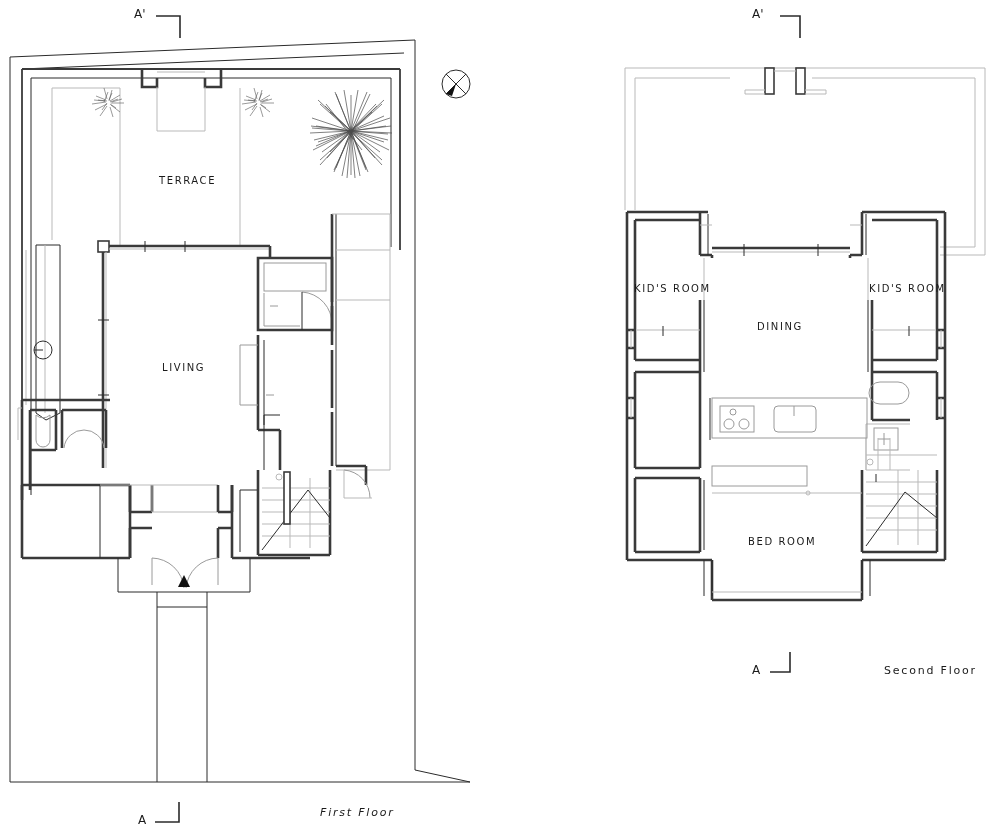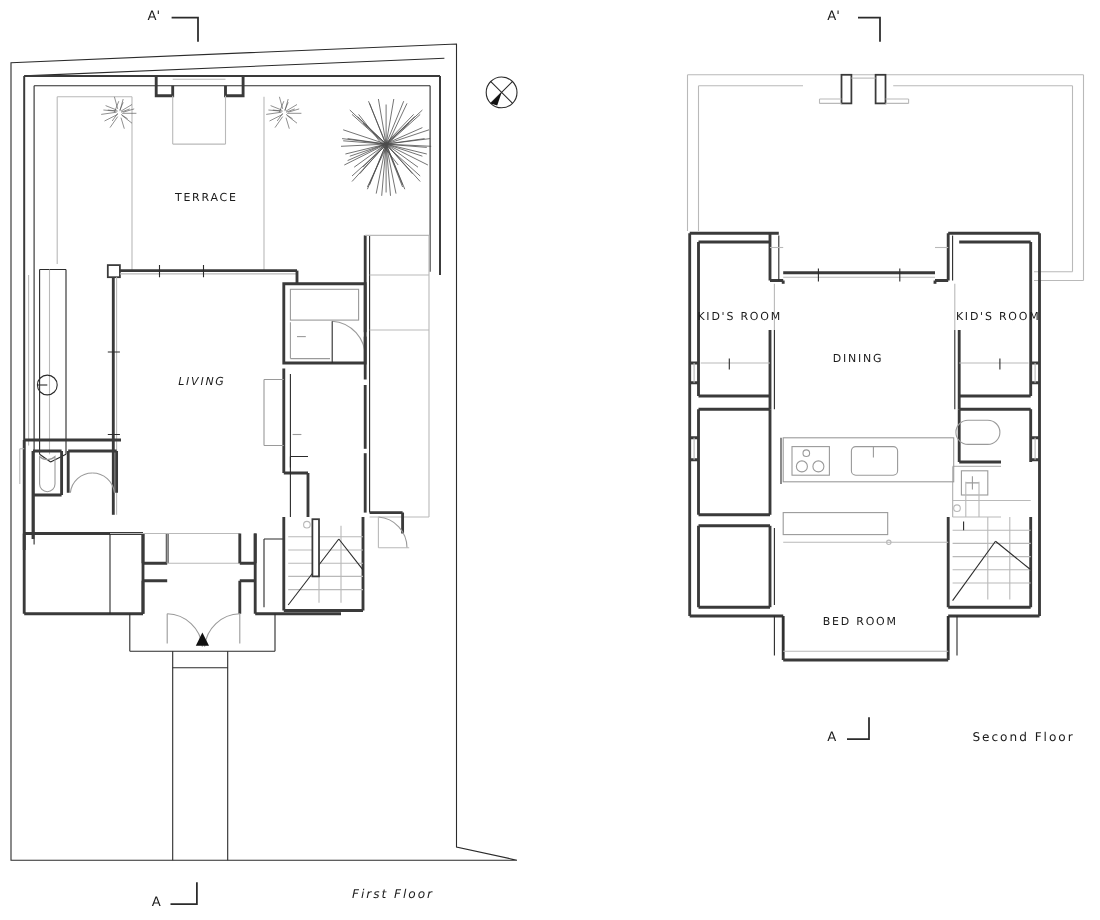--- a/index.html
+++ b/index.html
@@ -394,29 +394,29 @@
         <path class="mk" d="M780,16 L800,16 L800,38"></path>
       </g>
       <g>
         <path class="mk" d="M770,672 L790,672 L790,652"></path>
       </g>
     </g>
   </svg>
 
   <div class="plan-label" style="left:159px; top:175px;">TERRACE</div>
 
-  <div class="plan-label" style="left:162px; top:342px;font-style:italic;">LIVING</div>
+  <div class="plan-label" style="left:162px; top:362px;">LIVING</div>
 
   <div class="plan-label" style="left:634px; top:283px;">KID'S ROOM</div>
 
   <div class="plan-label" style="left:869px; top:283px;">KID'S ROOM</div>
 
   <div class="plan-label" style="left:757px; top:321px;">DINING</div>
 
-  <div class="plan-label" style="left:748px; top:560px;">BED ROOM</div>
+  <div class="plan-label" style="left:748px; top:536px;">BED ROOM</div>
 
   <div class="section-letter" style="left:134px; top:7px;">A'</div>
 
   <div class="section-letter" style="left:138px; top:813px;">A</div>
 
   <div class="section-letter" style="left:752px; top:7px;">A'</div>
 
   <div class="section-letter" style="left:752px; top:663px;">A</div>
 
   <div class="floor-caption" style="left:320px; top:806px;font-style:italic;">First  Floor</div>

